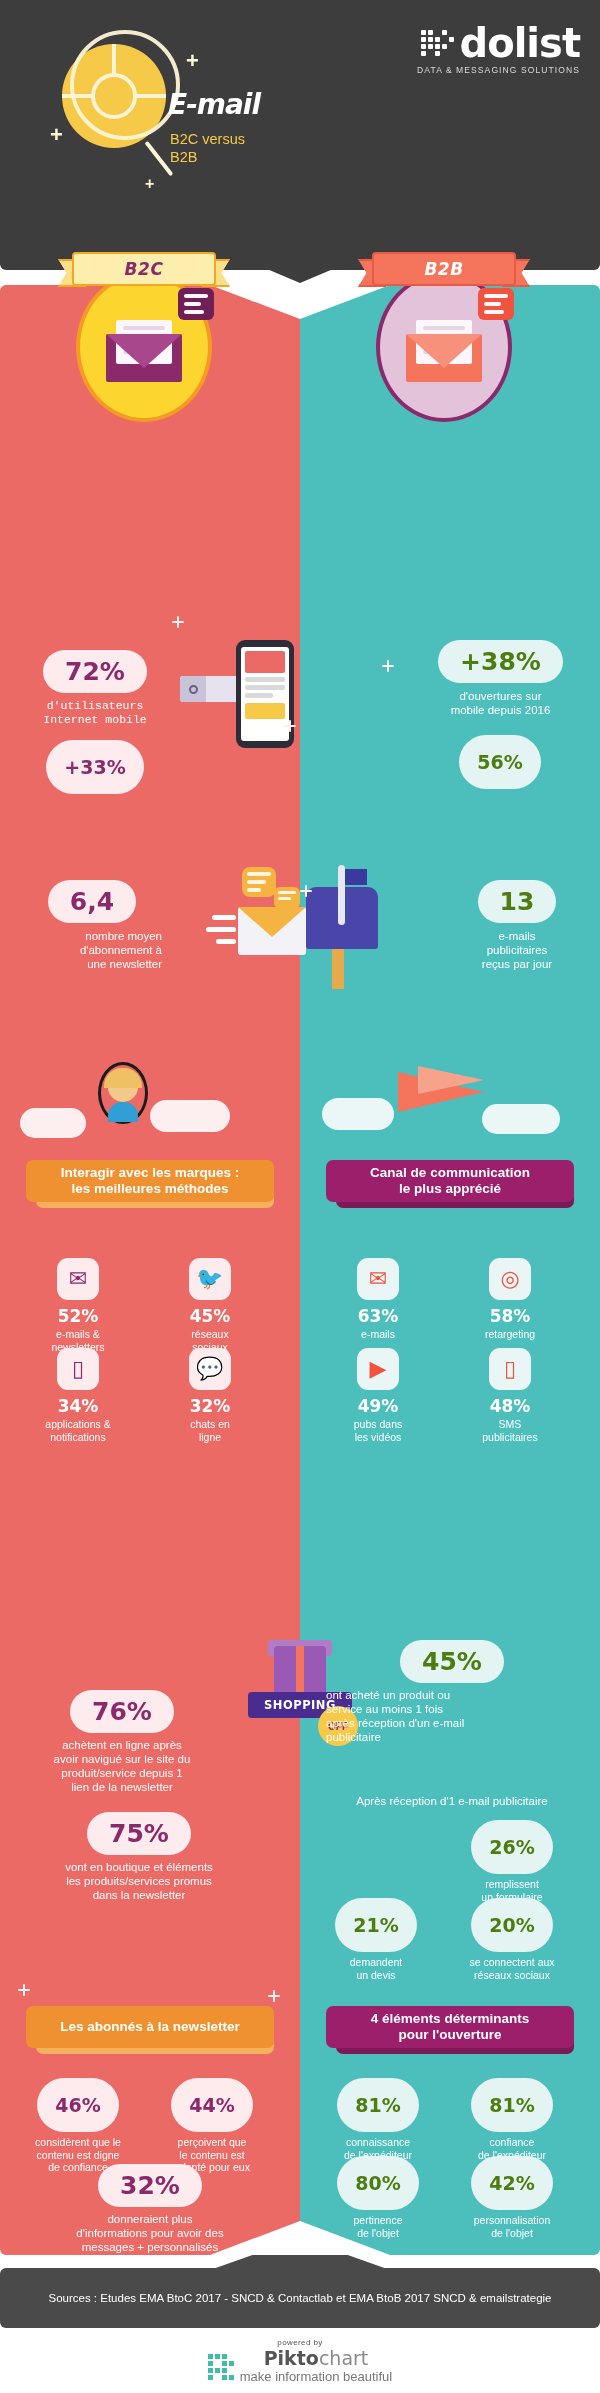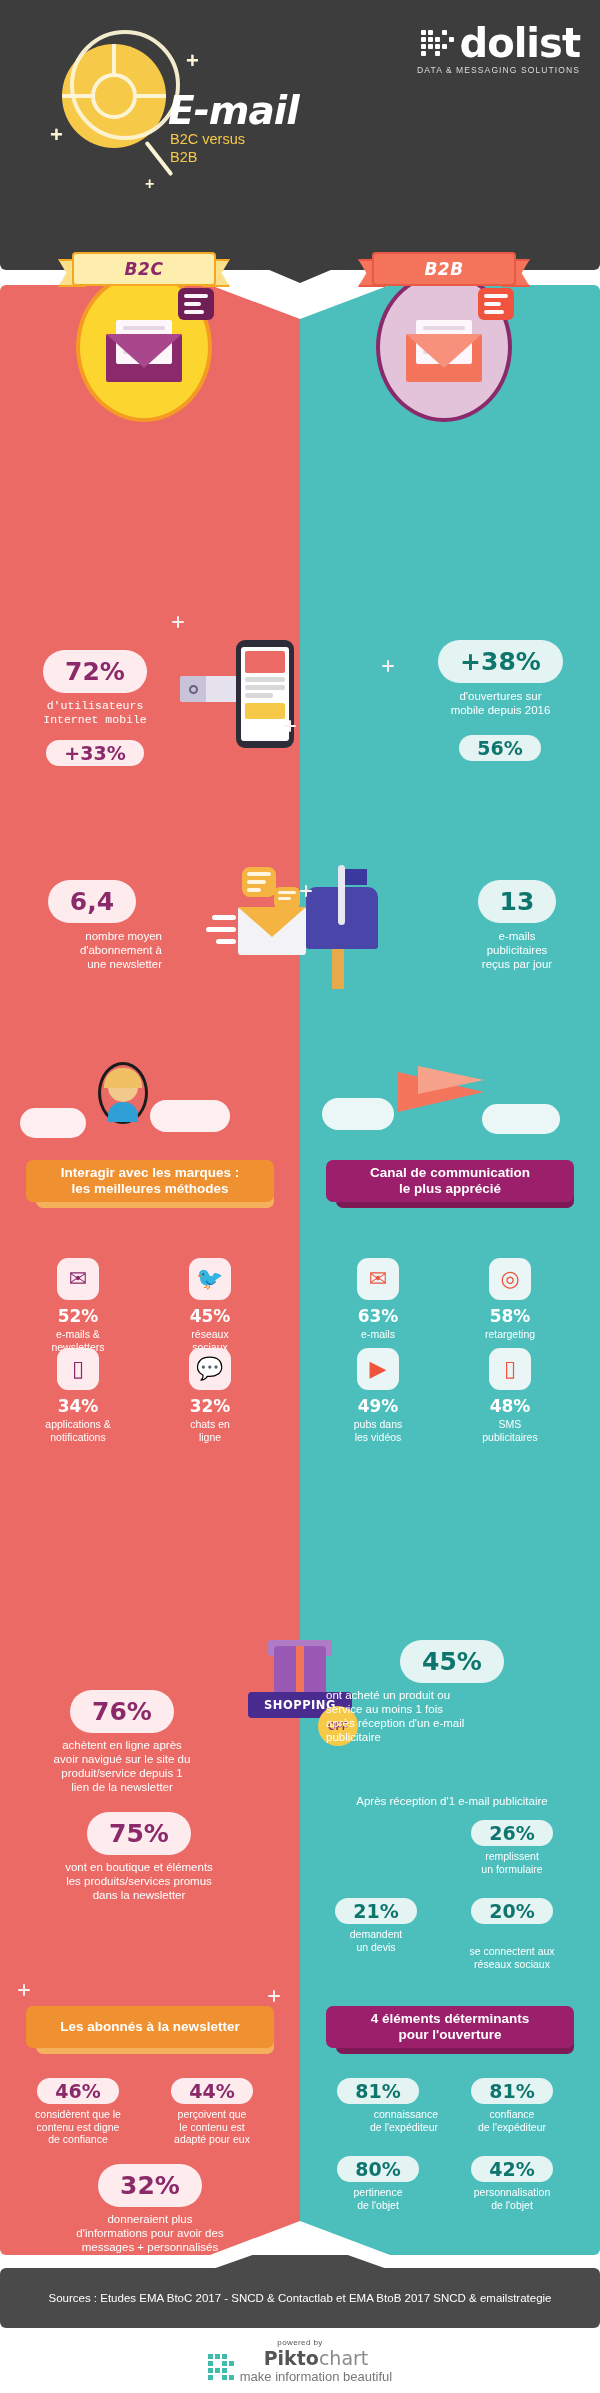--- a/index.html
+++ b/index.html
@@ -49,21 +49,21 @@
     background:#f7c948; border:4px solid #fdf4d6;
   }
   .hero-chart .handle{
     position:absolute; left: 84px; top: 118px; width: 42px; height: 4px; background:#fdf4d6;
     transform: rotate(52deg); transform-origin: left center; border-radius:3px;
   }
   .plus { position:absolute; color:#fdf4d6; font-size: 22px; font-weight:700; line-height:1;}
 
   .hero-title {
     position:absolute; left: 168px; top: 88px;
-    color:#ffffff; font-size: 39px; font-weight: 800; font-style: italic;
+    color:#ffffff; font-size: 28px; font-weight: 800; font-style: italic;
     letter-spacing:-1px; font-family:"DejaVu Sans", sans-serif;
   }
   .hero-sub {
     position:absolute; left: 170px; top: 130px;
     color:#f7c948; font-size: 14.5px; line-height: 18px; font-weight: 400;
   }
 
   
   .split { position:absolute; left:0; top: 285px; width: 600px; height: 1970px; }
   .col-left { position:absolute; left: 0; top: 0; width: 300px; height: 100%; background:#eb6a66; border-radius: 6px 0 0 6px;}
@@ -123,23 +123,23 @@
   .bubble span{ display:block; height:4px; border-radius:2px; background:#fdf6fa; margin-bottom:4px;}
   .bubble span:nth-child(2){ width:70%;}
   .bubble span:nth-child(3){ width:85%;}
 
   
   .pill{
     display:inline-flex; align-items:center; justify-content:center;
     border-radius: 999px; font-weight: 700; font-family:"DejaVu Sans", sans-serif;
   }
   .pill-l { background:#fdebee; color:#8a2a6b; }
-  .pill-r { background:#e3f4f3; color:#0f766e; }
+  .pill-r { background:#e3f4f3; color:#4d7c0f; }
   .pill-big { font-size: 25px; padding: 7px 22px; }
-  .pill-mid { font-size: 19px; padding: 2px 18px; }
+  .pill-mid { font-size: 19px; padding: 16px 18px; }
   .pill-sm  { font-size: 15px; padding: 5px 15px; }
   .cap{ color:#ffffff; font-size: 11.5px; line-height: 14px; text-align:center; }
 
   .stat-abs{ position:absolute; text-align:center; }
 
   
   .sec-banner{ position:absolute; width: 248px; }
   .sec-banner .shadow{
     position:absolute; left: 10px; top: 6px; width: 238px; height: 42px; border-radius:7px;
   }
@@ -561,21 +561,21 @@
   </div>
   <div class="miniStat" style="left:316px; top:1898px;">
     <div class="pill pill-r pill-mid">21%</div>
     <div class="lbl" style="margin-top:4px;">
         <div>demandent</div>
         <div>un devis</div>
       </div>
   </div>
   <div class="miniStat" style="left:452px; top:1898px;">
     <div class="pill pill-r pill-mid">20%</div>
-    <div class="lbl" style="margin-top:21px;">
+    <div class="lbl" style="margin-top:4px;">
         <div>se connectent aux</div>
         <div>réseaux sociaux</div>
       </div>
   </div>
 
   <span class="spark" style="left:18px; top:1984px;"></span>
   <span class="spark" style="left:268px; top:1990px;"></span>
 
   <div class="sec-banner sb-orange" style="left:26px; top:2006px;">
     <div class="shadow"></div>
@@ -613,21 +613,21 @@
     <div class="pill pill-l pill-big">32%</div>
     <div class="cap" style="margin-top:5px;">
       <div>donneraient plus</div>
       <div>d'informations pour avoir des</div>
       <div>messages + personnalisés</div>
     </div>
   </div>
 
   <div class="miniStat" style="left:318px; top:2078px;">
     <div class="pill pill-r pill-mid">81%</div>
-    <div class="lbl" style="margin-top:4px;text-align:right;">
+    <div class="lbl" style="margin-top:4px;">
       <div>connaissance</div>
       <div>de l'expéditeur</div>
     </div>
   </div>
   <div class="miniStat" style="left:452px; top:2078px;">
     <div class="pill pill-r pill-mid">81%</div>
     <div class="lbl" style="margin-top:4px;">
       <div>confiance</div>
       <div>de l'expéditeur</div>
     </div>

